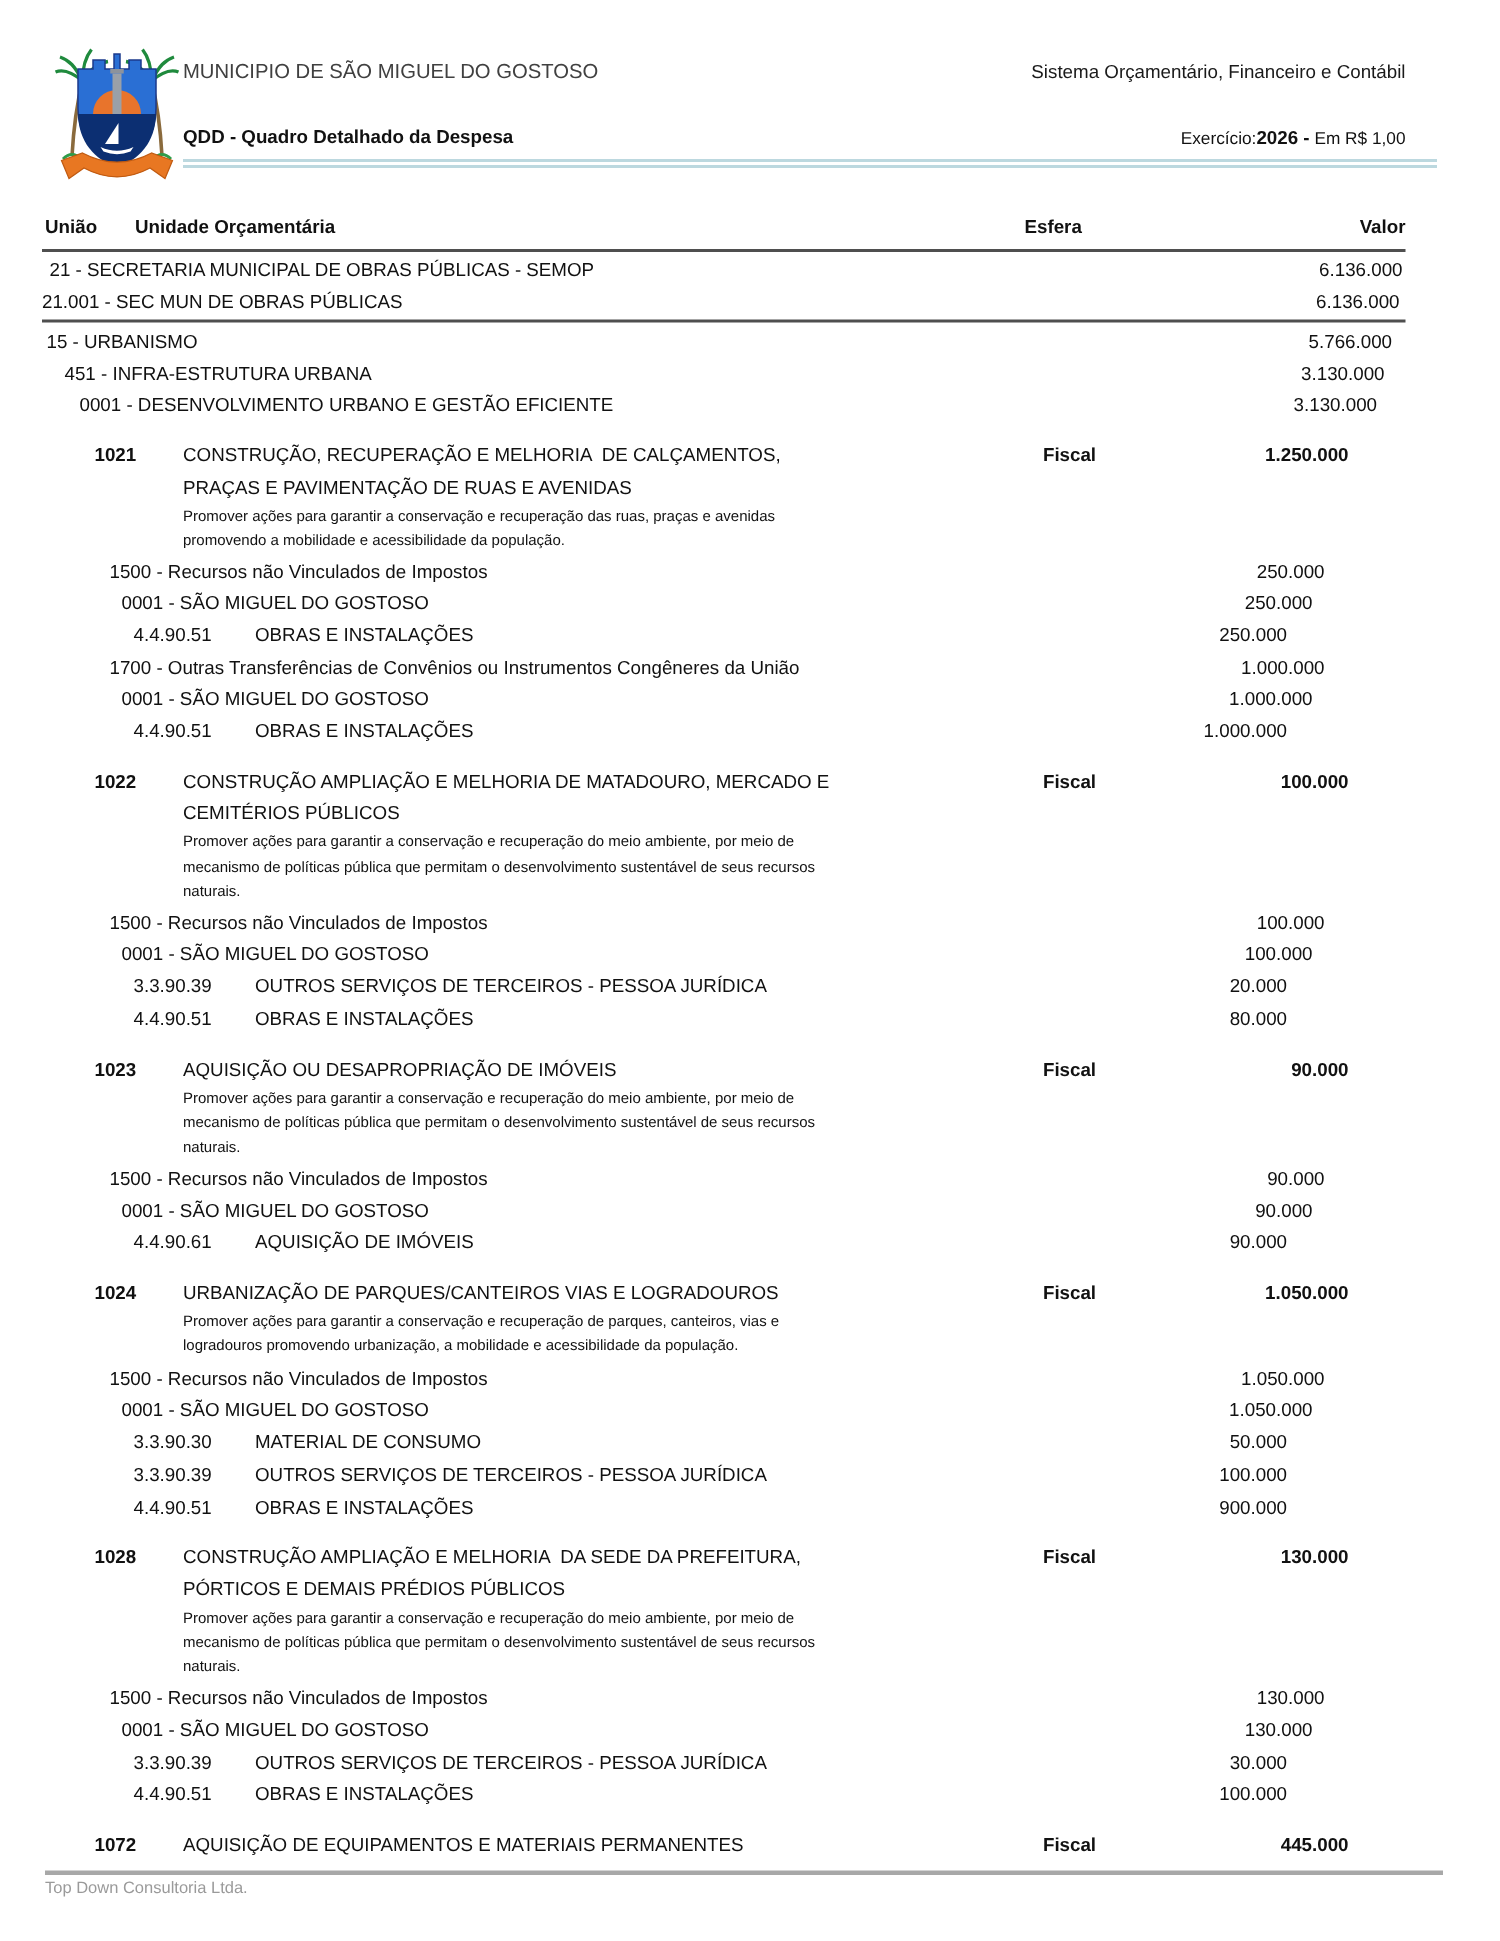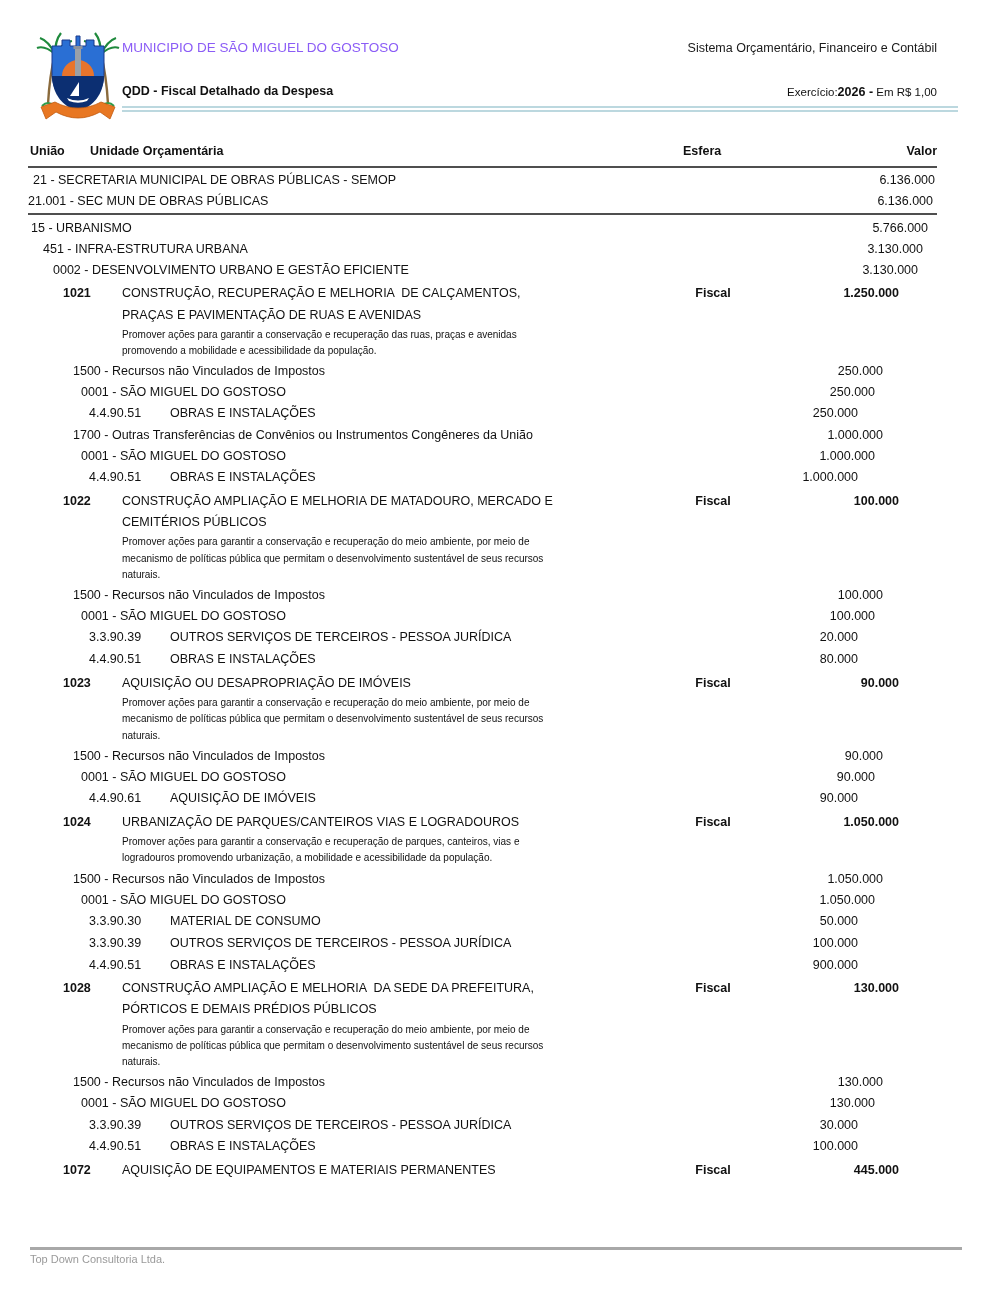--- a/index.html
+++ b/index.html
@@ -2,21 +2,21 @@
 <html><head>
 <meta charset="utf-8">
 <style>
   html,body{margin:0;padding:0;}
   body{
     width:1000px;height:1294px;position:relative;background:#ffffff;
     font-family:"Liberation Sans", sans-serif;color:#111;overflow:hidden;
   }
   
   .logo{position:absolute;left:36px;top:30px;width:84px;height:100px;}
-  .muni-name{position:absolute;left:122px;top:40px;font-size:13.5px;color:#8b5cf6;}
+  .muni-name{position:absolute;left:122px;top:40px;font-size:13.5px;color:#404040;}
   .sys-name{position:absolute;right:63px;top:41px;font-size:12.5px;color:#1a1a1a;}
   .report-title{position:absolute;left:122px;top:84px;font-size:12.5px;font-weight:bold;}
   .exercise{position:absolute;right:63px;top:85px;font-size:11.5px;}
   .exercise b{font-size:12.5px;}
   .teal-rule{position:absolute;left:122px;top:106px;width:836px;height:2px;
     border-top:2px solid #bcd8df;border-bottom:2px solid #bcd8df;background:#fff;}
   
   .thead{position:absolute;left:28px;top:144px;width:909px;height:20px;
     font-size:12.5px;font-weight:bold;}
   .th-orgao{position:absolute;left:2px;}
@@ -33,21 +33,21 @@
   .row-unidade .label{padding-left:0;}      .row-unidade .valor{right:4px;}
   .row-funcao .label{padding-left:3px;}     .row-funcao .valor{right:9px;}
   .row-subfuncao .label{padding-left:15px;} .row-subfuncao .valor{right:14px;}
   .row-programa .label{padding-left:25px;}  .row-programa .valor{right:19px;}
   .row-fonte .label{padding-left:45px;}     .row-fonte .valor{right:54px;}
   .row-subfonte .label{padding-left:53px;}  .row-subfonte .valor{right:62px;}
   .row-natureza{line-height:21.8px;}
   .row-natureza .ncode{position:absolute;left:61px;top:0;}
   .row-natureza .nlabel{display:block;margin-left:142px;}
   .row-natureza .valor{right:79px;line-height:21.8px;}
-  .row-acao{margin-top:2px;}
+  .row-acao{margin-top:12px;}
   .row-acao .code{position:absolute;left:35px;top:0;font-weight:bold;}
   .row-acao .acao-body{margin-left:94px;}
   .row-acao .title{font-weight:normal;white-space:pre-wrap;}
   .row-acao .desc{font-weight:normal;font-size:10px;line-height:16.3px;
     padding:1px 0 2px 0;white-space:pre-wrap;}
   .row-acao .esfera{position:absolute;left:655px;top:0;width:60px;text-align:center;font-weight:bold;}
   .row-acao .valor{right:38px;font-weight:bold;}
   
   .footer-rule{position:absolute;left:30px;top:1247px;width:932px;height:3px;background:#a8a8a8;}
   .footer-text{position:absolute;left:30px;top:1253px;font-size:11px;color:#9a9a9a;}
@@ -89,39 +89,39 @@
     <path d="M16 46 h52 c-0.5 19 -11 30 -26 36 c-15 -6 -25.5 -17 -26 -36 z" fill="#0c2f72"></path>
 
     <path d="M43 52 L43 66 L34 66 Z" fill="#ffffff"></path>
     <path d="M31 68 q11 5 22 0 l-2 3 q-9 3.5 -18 0 z" fill="#ffffff"></path>
 
     <path d="M5 77 L19 72 C34 80 50 80 65 72 L79 77 L74 89 L64 82 C49 90 35 90 20 82 L10 89 Z" fill="#e87722" stroke="#c05a10" stroke-width="0.8"></path>
   </svg>
 </div>
 <div class="muni-name">MUNICIPIO DE SÃO MIGUEL DO GOSTOSO</div>
 <div class="sys-name">Sistema Orçamentário, Financeiro e Contábil</div>
-<div class="report-title">QDD - Fiscal Detalhado da Despesa</div>
+<div class="report-title">QDD - Quadro Detalhado da Despesa</div>
 <div class="exercise"><span>Exercício:</span><b>2026 -</b> <span>Em R$ 1,00</span></div>
 <div class="teal-rule"></div>
 
 <div class="thead">
   <span class="th-orgao">União</span>
   <span class="th-unidade">Unidade Orçamentária</span>
   <span class="th-esfera">Esfera</span>
   <span class="th-valor">Valor</span>
 </div>
 <div class="thead-rule"></div>
 
 <div class="rows">
     <div class="row row-orgao"><span class="label">21 - SECRETARIA MUNICIPAL DE OBRAS PÚBLICAS - SEMOP</span><span class="valor">6.136.000</span></div>
     <div class="row row-unidade"><span class="label">21.001 - SEC MUN DE OBRAS PÚBLICAS</span><span class="valor">6.136.000</span></div>
     <div class="hrule"></div>
     <div class="row row-funcao"><span class="label">15 - URBANISMO</span><span class="valor">5.766.000</span></div>
     <div class="row row-subfuncao"><span class="label">451 - INFRA-ESTRUTURA URBANA</span><span class="valor">3.130.000</span></div>
-    <div class="row row-programa"><span class="label">0002 - DESENVOLVIMENTO URBANO E GESTÃO EFICIENTE</span><span class="valor">3.130.000</span></div>
+    <div class="row row-programa"><span class="label">0001 - DESENVOLVIMENTO URBANO E GESTÃO EFICIENTE</span><span class="valor">3.130.000</span></div>
     <div class="row row-acao">
       <span class="code">1021</span>
       <div class="acao-body">
         <div class="title">CONSTRUÇÃO, RECUPERAÇÃO E MELHORIA  DE CALÇAMENTOS,
 PRAÇAS E PAVIMENTAÇÃO DE RUAS E AVENIDAS</div>
         <div class="desc">Promover ações para garantir a conservação e recuperação das ruas, praças e avenidas
 promovendo a mobilidade e acessibilidade da população.</div>
       </div>
       <span class="esfera">Fiscal</span>
       <span class="valor">1.250.000</span>

